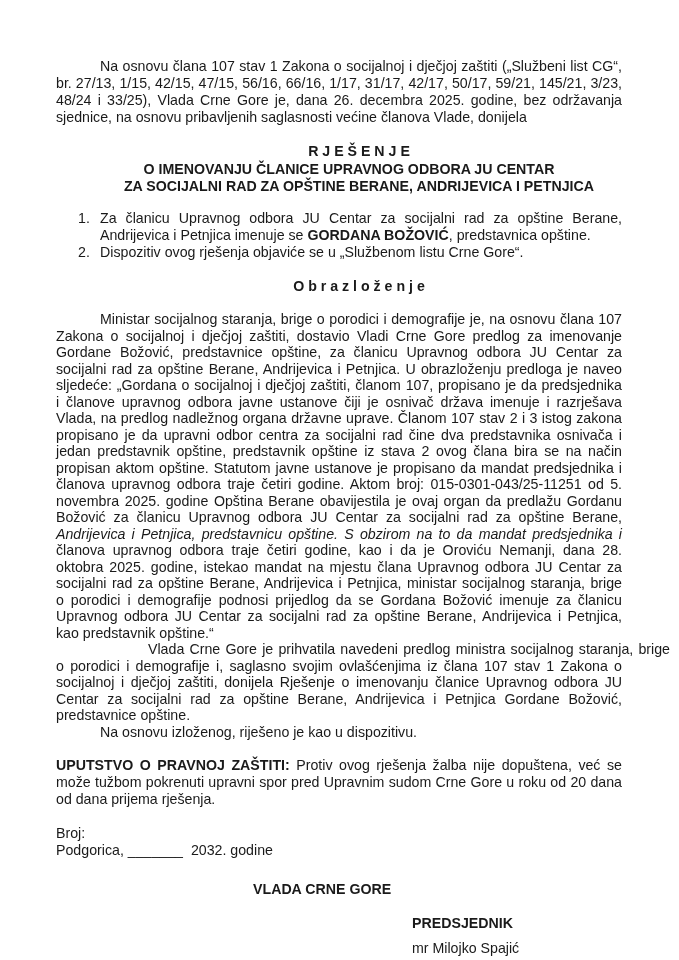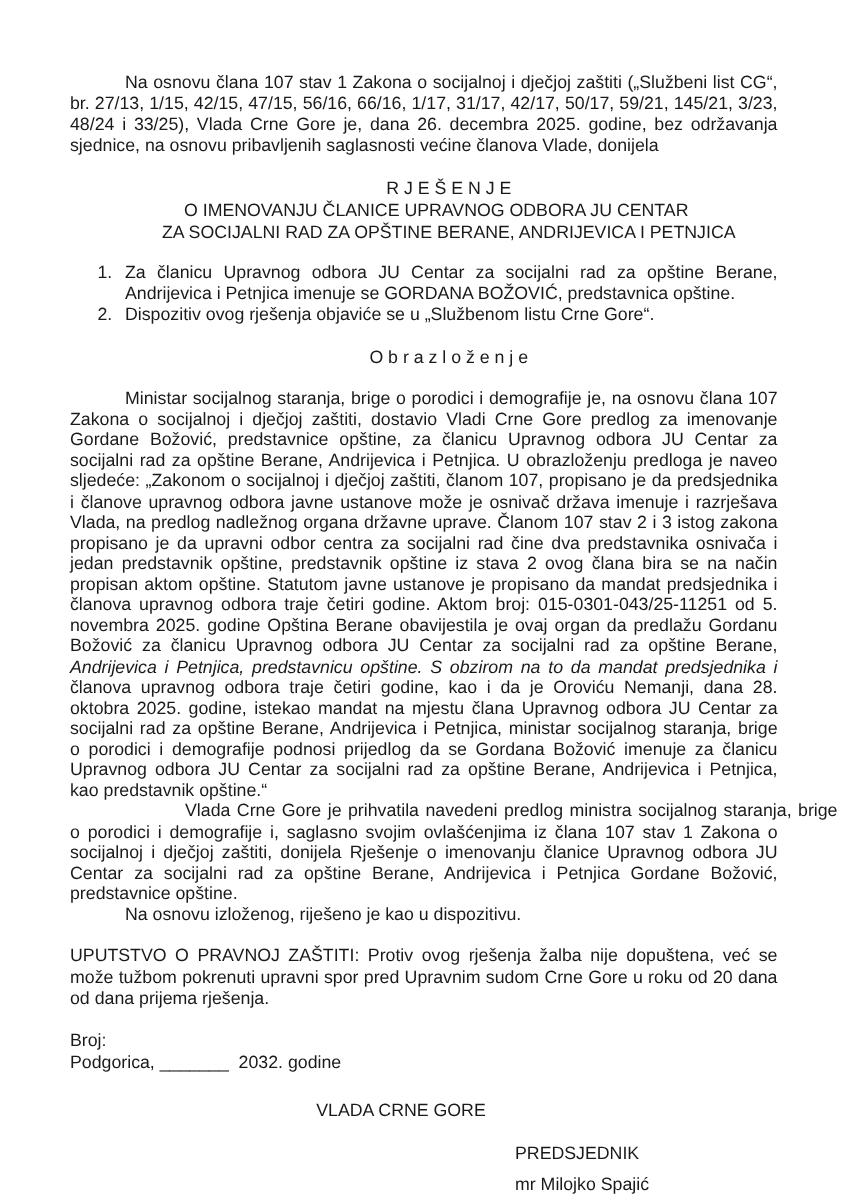--- a/index.html
+++ b/index.html
@@ -2,21 +2,21 @@
 <html><head>
 <meta charset="utf-8">
 <style>
   html, body { margin: 0; padding: 0; background: #ffffff; }
   body { width: 679px; height: 960px; position: relative; overflow: hidden;
          font-family: "Liberation Sans", sans-serif; color: #1a1a1a; font-size: 14.2px; }
   .ln { position: absolute; white-space: nowrap; line-height: 17px; }
   .j { left: 56px; width: 566px; text-align: justify; text-align-last: justify; white-space: normal; }
   .l { left: 56px; }
   .ind { left: 100px; }
-  .b { font-weight: normal; }
+  .b { font-weight: bold; }
   .center { left: 56px; width: 566px; text-align: center; }
   .li-num { position: absolute; left: 78px; }
   .li-text { left: 100px; width: 522px; }
 </style>
 </head>
 <body>
 
 <div>
   <div class="ln" style="left:100px; width:522px; top:58px; text-align:justify; text-align-last:justify;">Na osnovu člana 107 stav 1 Zakona o socijalnoj i dječjoj zaštiti („Službeni list CG“,</div>
   <div class="ln j" style="top:75px;">br. 27/13, 1/15, 42/15, 47/15, 56/16, 66/16, 1/17, 31/17, 42/17, 50/17, 59/21, 145/21, 3/23,</div>
@@ -44,22 +44,22 @@
   </div>
 </div>
 
 <div class="ln center b" style="top:278px; left:76px;">O b r a z l o ž e n j e</div>
 
 <div>
   <div class="ln" style="left:100px; width:522px; top:311px; text-align:justify; text-align-last:justify;">Ministar socijalnog staranja, brige o porodici i demografije je, na osnovu člana 107</div>
   <div class="ln j" style="top:327.5px;">Zakona o socijalnoj i dječjoj zaštiti, dostavio Vladi Crne Gore predlog za imenovanje</div>
   <div class="ln j" style="top:344px;">Gordane Božović, predstavnice opštine, za članicu Upravnog odbora JU Centar za</div>
   <div class="ln j" style="top:360.5px;">socijalni rad za opštine Berane, Andrijevica i Petnjica. U obrazloženju predloga je naveo</div>
-  <div class="ln j" style="top:377px;">sljedeće: „Zakonom o socijalnoj i dječjoj zaštiti, članom 107, propisano je da predsjednika</div>
-  <div class="ln j" style="top:393.5px;">i članove upravnog odbora javne ustanove može je osnivač država imenuje i razrješava</div>
+  <div class="ln j" style="top:377px;">sljedeće: „Gordana o socijalnoj i dječjoj zaštiti, članom 107, propisano je da predsjednika</div>
+  <div class="ln j" style="top:393.5px;">i članove upravnog odbora javne ustanove čiji je osnivač država imenuje i razrješava</div>
   <div class="ln j" style="top:410px;">Vlada, na predlog nadležnog organa državne uprave. Članom 107 stav 2 i 3 istog zakona</div>
   <div class="ln j" style="top:426.5px;">propisano je da upravni odbor centra za socijalni rad čine dva predstavnika osnivača i</div>
   <div class="ln j" style="top:443px;">jedan predstavnik opštine, predstavnik opštine iz stava 2 ovog člana bira se na način</div>
   <div class="ln j" style="top:459.5px;">propisan aktom opštine. Statutom javne ustanove je propisano da mandat predsjednika i</div>
   <div class="ln j" style="top:476px;">članova upravnog odbora traje četiri godine. Aktom broj: 015-0301-043/25-11251 od 5.</div>
   <div class="ln j" style="top:492.5px;">novembra 2025. godine Opština Berane obavijestila je ovaj organ da predlažu Gordanu</div>
   <div class="ln j" style="top:509px;">Božović za članicu Upravnog odbora JU Centar za socijalni rad za opštine Berane,</div>
   <div class="ln j" style="top:525.5px;font-style:italic;">Andrijevica i Petnjica, predstavnicu opštine. S obzirom na to da mandat predsjednika i</div>
   <div class="ln j" style="top:542px;">članova upravnog odbora traje četiri godine, kao i da je Oroviću Nemanji, dana 28.</div>
   <div class="ln j" style="top:558.5px;">oktobra 2025. godine, istekao mandat na mjestu člana Upravnog odbora JU Centar za</div>

